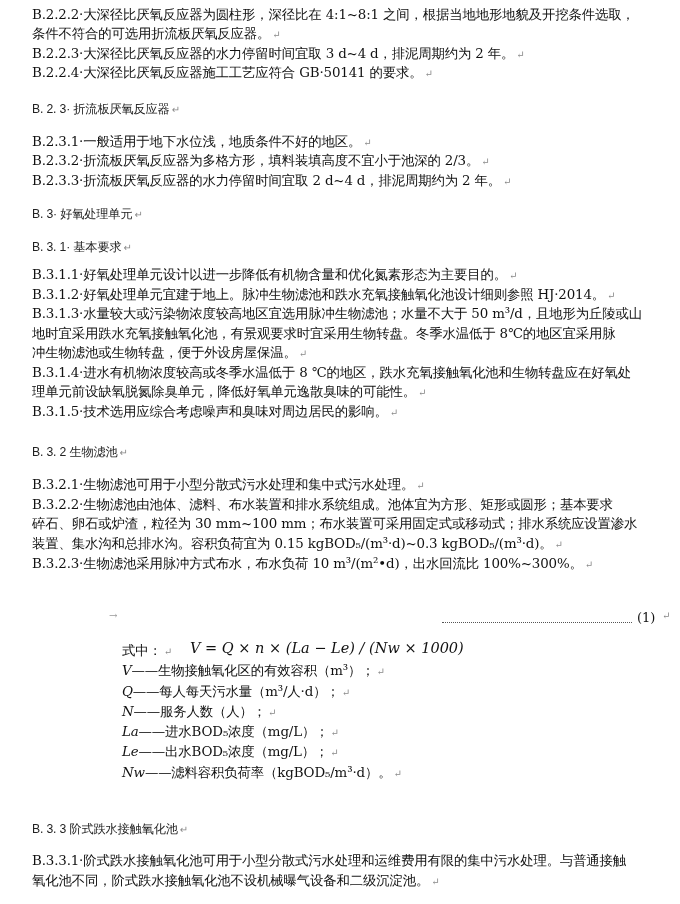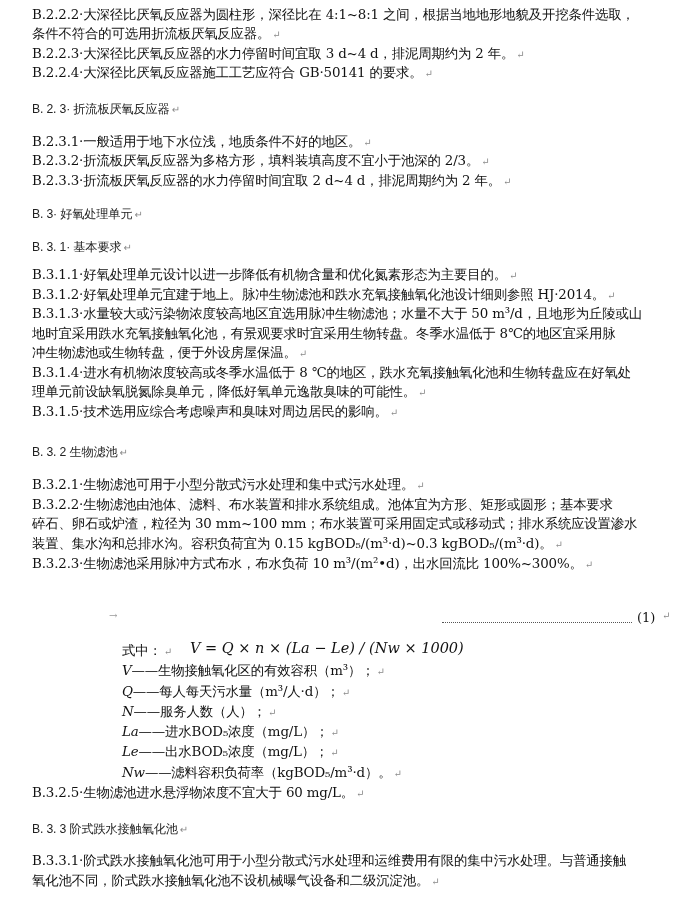--- a/index.html
+++ b/index.html
@@ -65,20 +65,19 @@
   <div class="vars">
     <div class="line" style="top:642px"><span>式中：</span><span class="mark">↵</span></div>
     <div class="line" style="top:662px"><span class="it">V</span><span>——生物接触氧化区的有效容积（m³）；</span><span class="mark">↵</span></div>
     <div class="line" style="top:683px"><span class="it">Q</span><span>——每人每天污水量（m³/人·d）；</span><span class="mark">↵</span></div>
     <div class="line" style="top:703px"><span class="it">N</span><span>——服务人数（人）；</span><span class="mark">↵</span></div>
     <div class="line" style="top:723px"><span class="it">La</span><span>——进水BOD₅浓度（mg/L）；</span><span class="mark">↵</span></div>
     <div class="line" style="top:743px"><span class="it">Le</span><span>——出水BOD₅浓度（mg/L）；</span><span class="mark">↵</span></div>
     <div class="line" style="top:764px"><span class="it">Nw</span><span>——滤料容积负荷率（kgBOD₅/m³·d）。</span><span class="mark">↵</span></div>
   </div>
 
-  <div class="line" style="top:784px"><span>B.3.2.5·生物滤池进水悬浮物浓度不宜大于 60 mg/L。</span><span class="mark">↵</span></div>
 
   <div class="line h" style="top:820px"><span>B. 3. 3 阶式跌水接触氧化池</span><span class="mark">↵</span></div>
 
   <div class="line" style="top:852px"><span>B.3.3.1·阶式跌水接触氧化池可用于小型分散式污水处理和运维费用有限的集中污水处理。与普通接触</span></div>
   <div class="line" style="top:872px"><span>氧化池不同，阶式跌水接触氧化池不设机械曝气设备和二级沉淀池。</span><span class="mark">↵</span></div>
 
 </div>
 
 </body></html>

